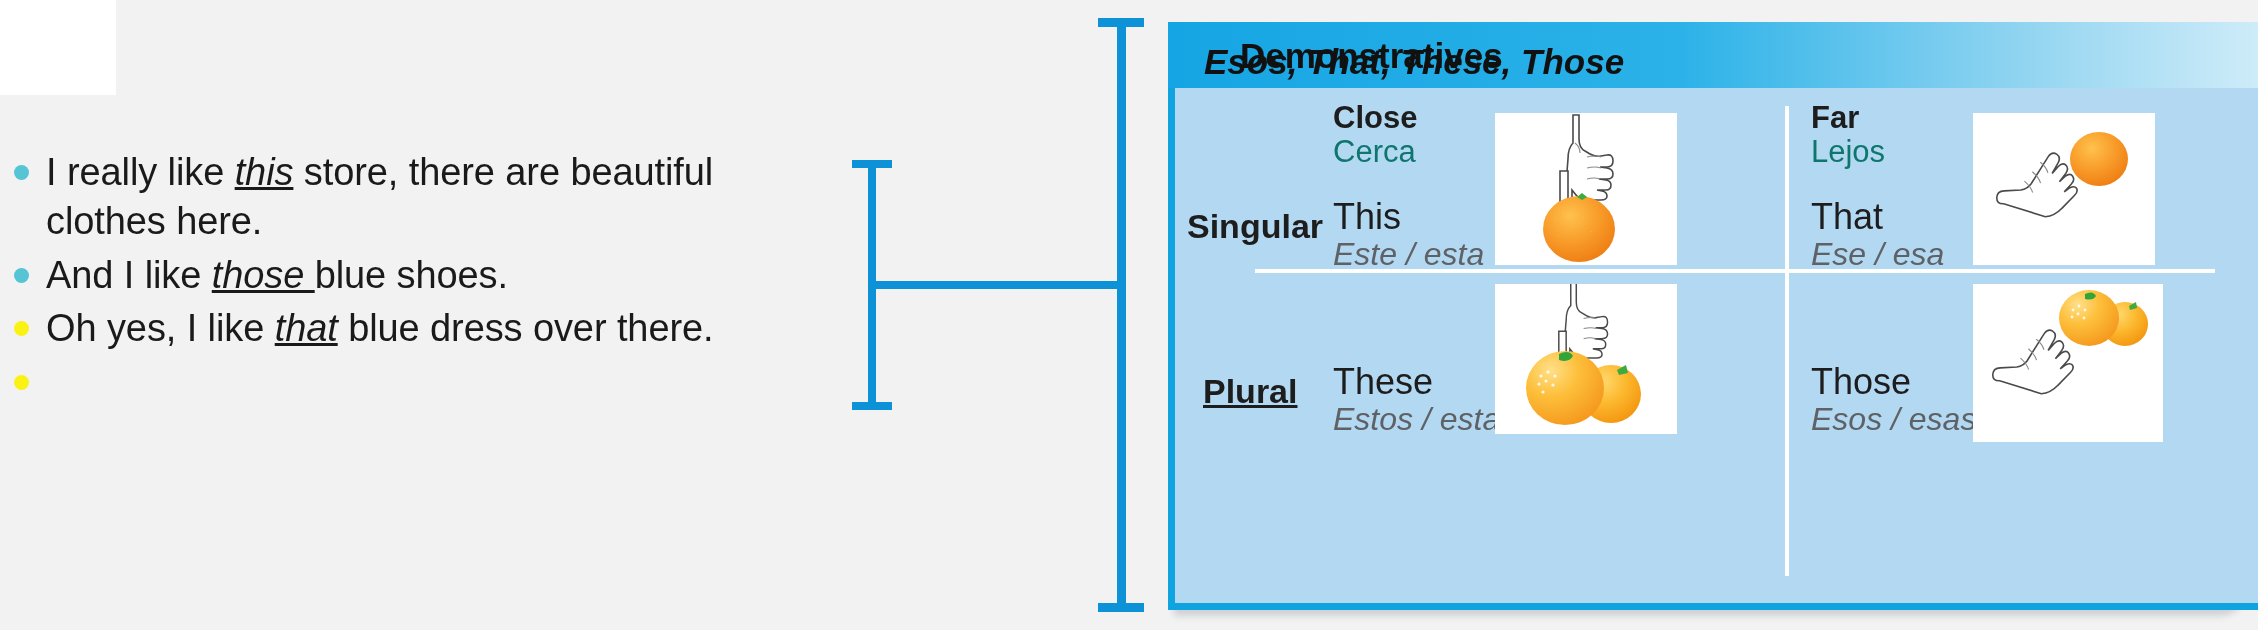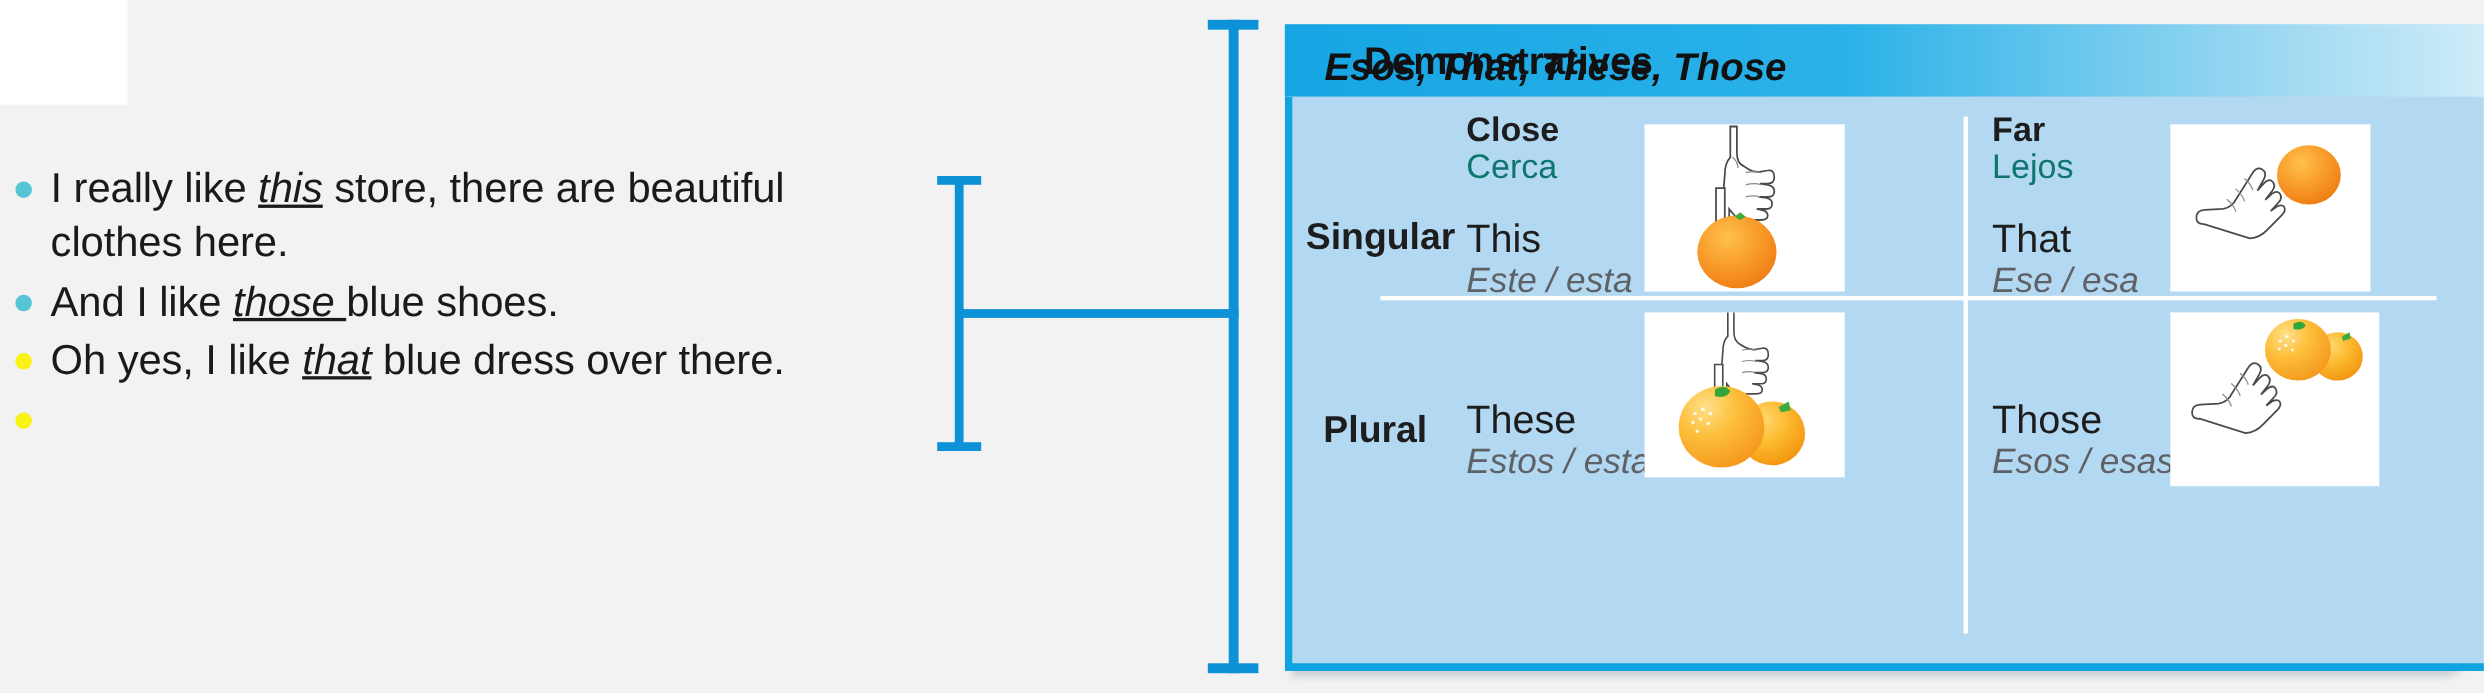--- a/index.html
+++ b/index.html
@@ -72,22 +72,22 @@
   .v-div{position:absolute;left:610px;top:18px;width:4px;height:470px;background:#ffffff;}
   .h-div{position:absolute;left:80px;top:181px;width:960px;height:4px;background:#ffffff;}
 
   .col-head{position:absolute;}
   .col-head .en{font-size:31px;font-weight:bold;color:#1d1d1d;line-height:1.06;}
   .col-head .es{font-size:31px;color:#0f766e;line-height:1.12;}
   .head-close{left:158px;top:14px;}
   .head-far{left:636px;top:14px;}
 
   .row-label{position:absolute;font-size:34px;font-weight:bold;color:#1d1d1d;}
-  .lbl-singular{left:12px;top:108px;}
-  .lbl-plural{left:28px;top:284px;}
+  .lbl-singular{left:12px;top:119px;}
+  .lbl-plural{left:28px;top:284px;text-decoration:underline;}
 
   .term{position:absolute;}
   .term .en{font-size:36px;color:#1d1d1d;line-height:1.06;}
   .term .es{font-size:32px;font-style:italic;color:#5e6266;line-height:1.14;white-space:nowrap;}
   .t-this{left:158px;top:110px;}
   .t-that{left:636px;top:110px;}
   .t-these{left:158px;top:275px;}
   .t-those{left:636px;top:275px;}
 
   

